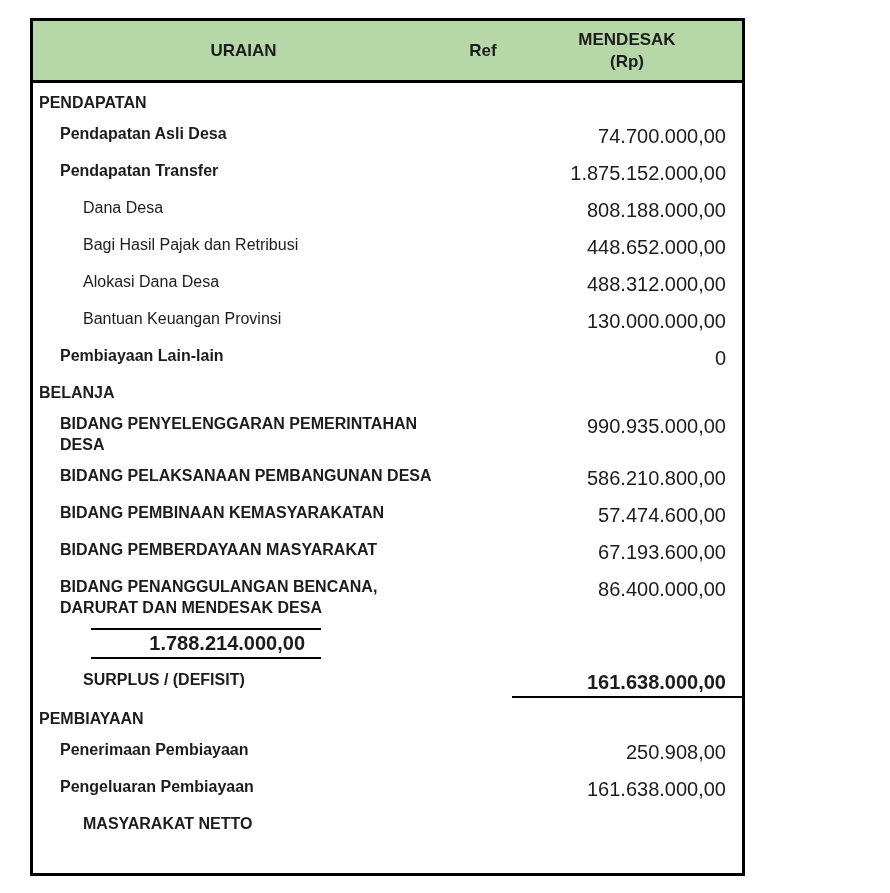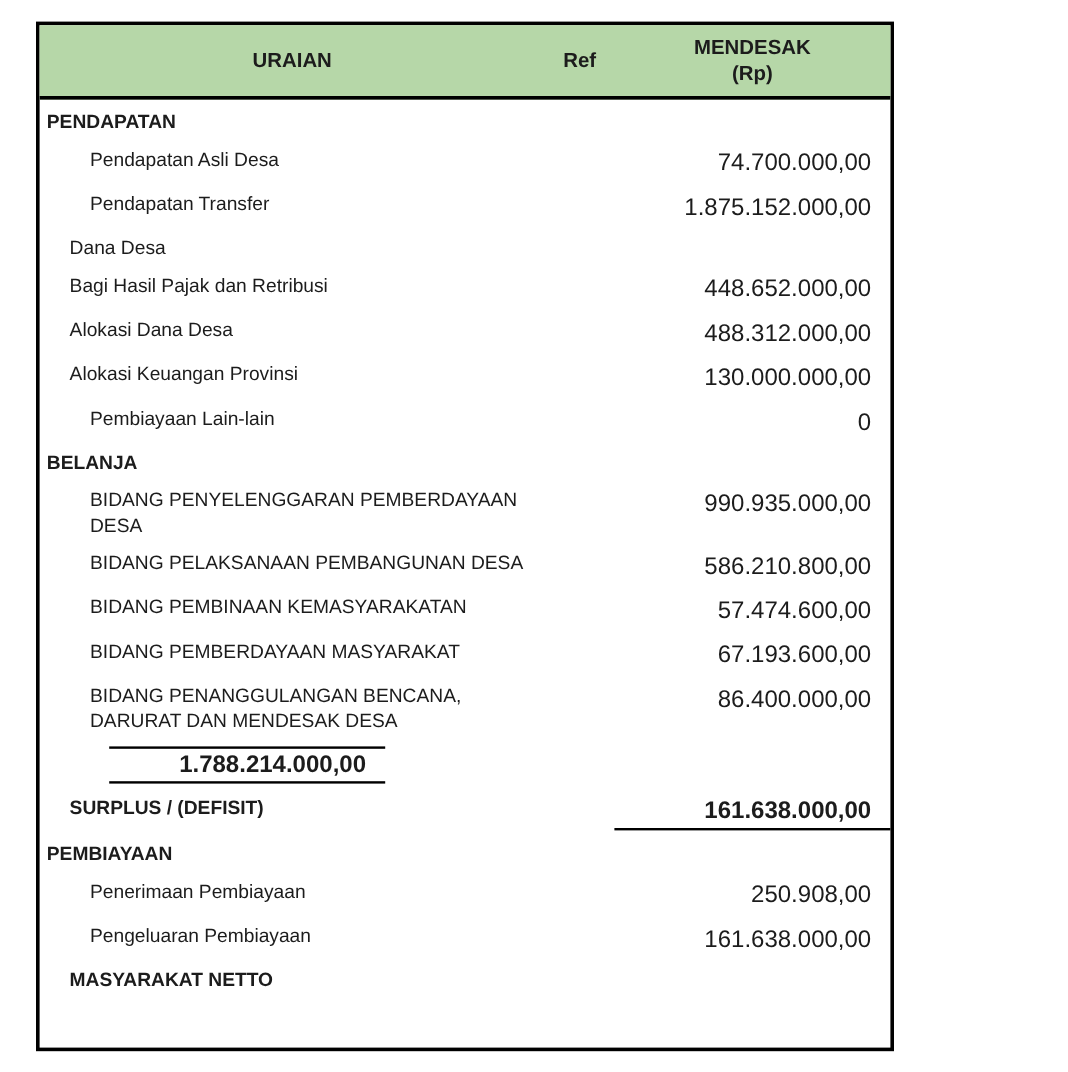--- a/index.html
+++ b/index.html
@@ -59,22 +59,22 @@
     padding: 5px 0;
   }
   .row-label {
     flex: 1;
     font-size: 16px;
     line-height: 21px;
     white-space: pre-line;
     padding-left: 6px;
   }
   .indent-0 { padding-left: 6px; }
-  .indent-1 { padding-left: 42px; }
-  .indent-2 { padding-left: 25px; }
+  .indent-1 { padding-left: 27px; font-weight: bold; }
+  .indent-2 { padding-left: 50px; }
   .row-ref { width: 58px; }
   .row-amount {
     width: 230px;
     box-sizing: border-box;
     text-align: right;
     font-size: 20px;
     line-height: 21px;
     padding: 3px 16px 3px 0;
   }
   .bold { font-weight: bold; }
@@ -104,48 +104,49 @@
           <div class="row-amount">74.700.000,00</div>
         </div>
         <div class="row">
           <div class="row-label indent-1">Pendapatan Transfer</div>
           <div class="row-ref"></div>
           <div class="row-amount">1.875.152.000,00</div>
         </div>
         <div class="row">
           <div class="row-label indent-2">Dana Desa</div>
           <div class="row-ref"></div>
+          <div class="row-amount">808.188.000,00</div>
         </div>
         <div class="row">
           <div class="row-label indent-2">Bagi Hasil Pajak dan Retribusi</div>
           <div class="row-ref"></div>
           <div class="row-amount">448.652.000,00</div>
         </div>
         <div class="row">
           <div class="row-label indent-2">Alokasi Dana Desa</div>
           <div class="row-ref"></div>
           <div class="row-amount">488.312.000,00</div>
         </div>
         <div class="row">
-          <div class="row-label indent-2">Alokasi Keuangan Provinsi</div>
+          <div class="row-label indent-2">Bantuan Keuangan Provinsi</div>
           <div class="row-ref"></div>
           <div class="row-amount">130.000.000,00</div>
         </div>
         <div class="row">
           <div class="row-label indent-1">Pembiayaan Lain-lain</div>
           <div class="row-ref"></div>
           <div class="row-amount">0</div>
         </div>
         <div class="row">
           <div class="row-label indent-0 bold">BELANJA</div>
           <div class="row-ref"></div>
           <div class="row-amount"></div>
         </div>
         <div class="row">
-          <div class="row-label indent-1">BIDANG PENYELENGGARAN PEMBERDAYAAN
+          <div class="row-label indent-1">BIDANG PENYELENGGARAN PEMERINTAHAN
 DESA</div>
           <div class="row-ref"></div>
           <div class="row-amount">990.935.000,00</div>
         </div>
         <div class="row">
           <div class="row-label indent-1">BIDANG PELAKSANAAN PEMBANGUNAN DESA</div>
           <div class="row-ref"></div>
           <div class="row-amount">586.210.800,00</div>
         </div>
         <div class="row">

